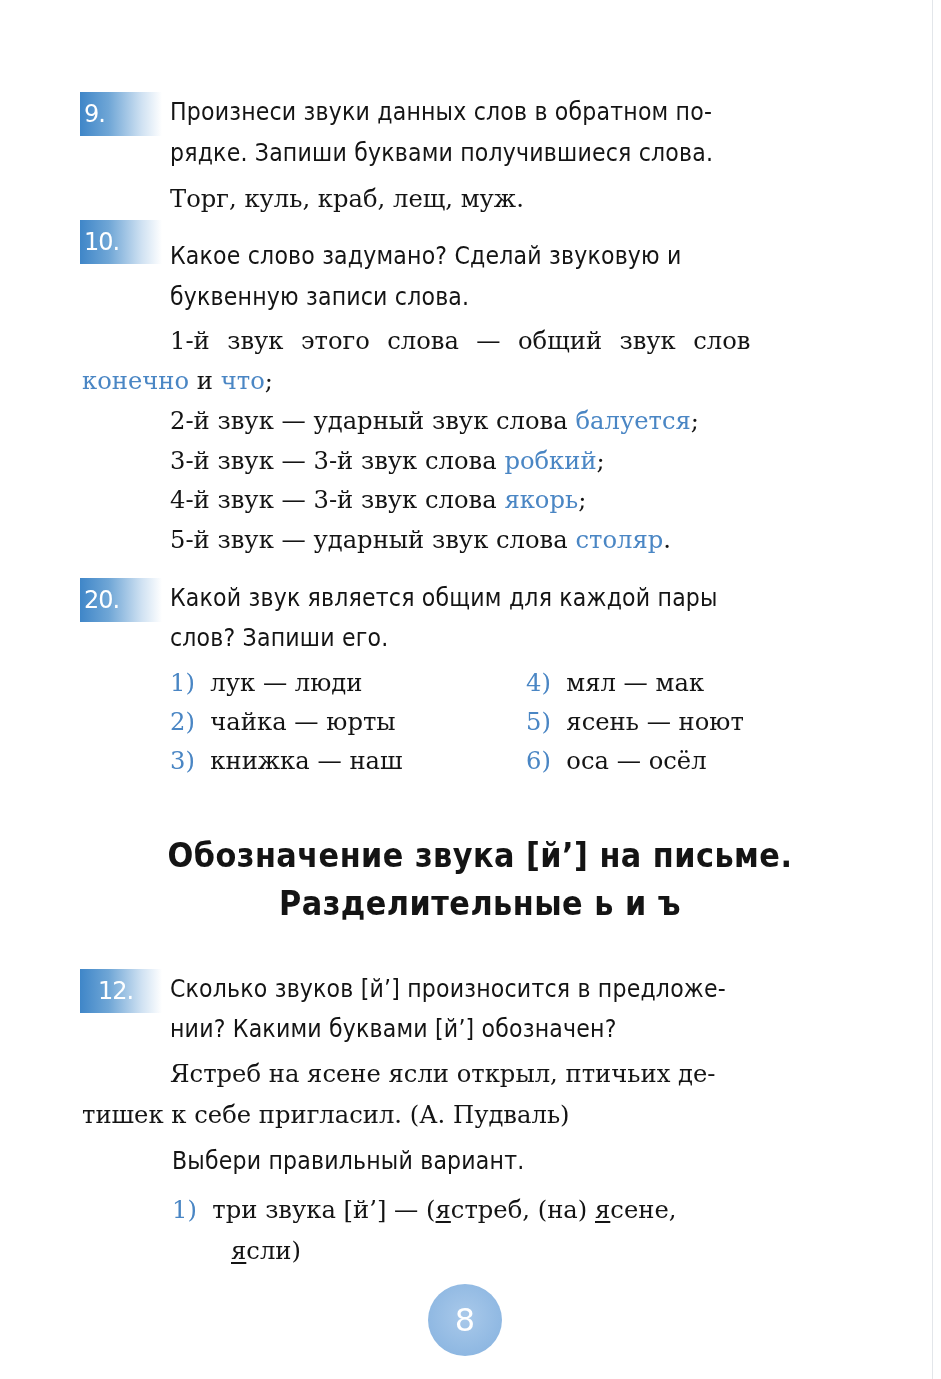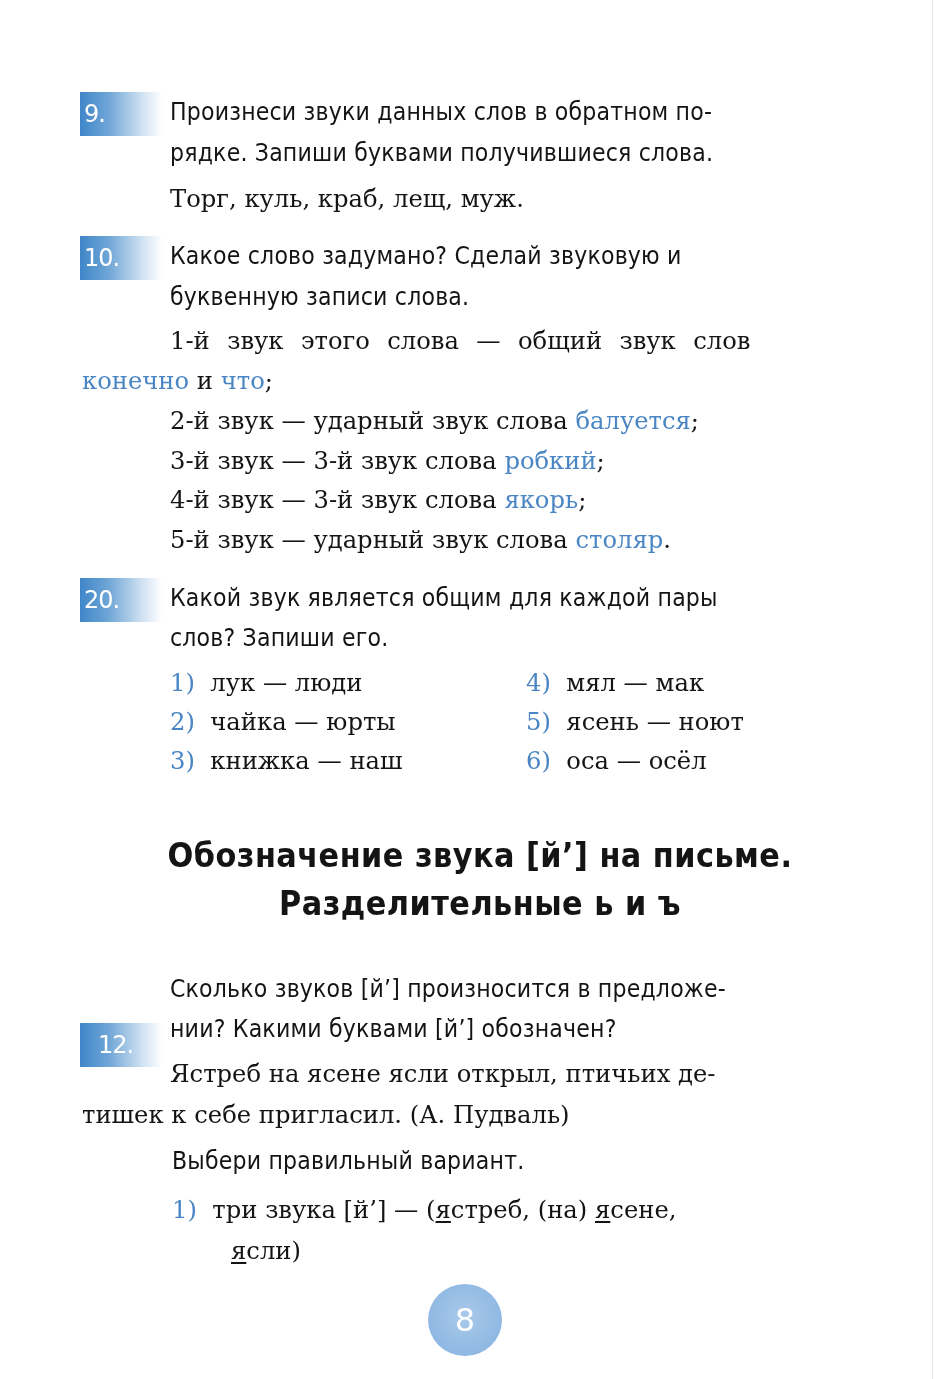--- a/index.html
+++ b/index.html
@@ -54,21 +54,21 @@
 </head>
 <body>
 
 <div class="edge-line"></div>
 
 <div class="badge" style="top:92px;">9.</div>
 <div class="abs q" style="left:170px; top:98px;">Произнеси звуки данных слов в обратном по-</div>
 <div class="abs q" style="left:170px; top:139px;">рядке. Запиши буквами получившиеся слова.</div>
 <div class="abs t" style="left:170px; top:184px;">Торг, куль, краб, лещ, муж.</div>
 
-<div class="badge" style="top:236px;">10.</div>
+<div class="badge" style="top:220px;">10.</div>
 <div class="abs q" style="left:170px; top:242px; width:770px;">Какое слово задумано? Сделай звуковую и</div>
 <div class="abs q" style="left:170px; top:283px;">буквенную записи слова.</div>
 
 <div class="abs t" style="left:170px; top:326px; word-spacing:10px;">
   <span>1-й звук этого слова — общий звук слов</span>
 </div>
 <div class="abs t" style="left:82px; top:366px;">
   <span class="blue">конечно</span>
   <span>и</span>
   <span class="blue">что</span><span>;</span>
@@ -109,21 +109,21 @@
 <div class="abs t" style="left:526px; top:707px;">
   <span class="num">5)</span>&nbsp;&nbsp;<span>ясень</span> <span>—</span> <span>ноют</span>
 </div>
 <div class="abs t" style="left:526px; top:746px;">
   <span class="num">6)</span>&nbsp;&nbsp;<span>оса</span> <span>—</span> <span>осёл</span>
 </div>
 
 <div class="heading" style="top:836px;">Обозначение звука [й’] на письме.</div>
 <div class="heading" style="top:884px;">Разделительные ь и ъ</div>
 
-<div class="badge" style="top:1023px;padding-left:18px;">12.</div>
+<div class="badge" style="top:969px;padding-left:18px;">12.</div>
 <div class="abs q" style="left:170px; top:975px;">Сколько звуков [й’] произносится в предложе-</div>
 <div class="abs q" style="left:170px; top:1015px;">нии? Какими буквами [й’] обозначен?</div>
 <div class="abs t" style="left:170px; top:1059px;">Ястреб на ясене ясли открыл, птичьих де-</div>
 <div class="abs t" style="left:82px; top:1100px;">тишек к себе пригласил. (А. Пудваль)</div>
 <div class="abs q" style="left:172px; top:1147px;">Выбери правильный вариант.</div>
 
 <div class="abs t" style="left:172px; top:1195px;">
   <span class="num">1)</span>&nbsp;&nbsp;<span>три звука [й’] — (</span><u>я</u><span>стреб, (на) </span><u>я</u><span>сене,</span>
 </div>
 <div class="abs t" style="left:231px; top:1236px;">

